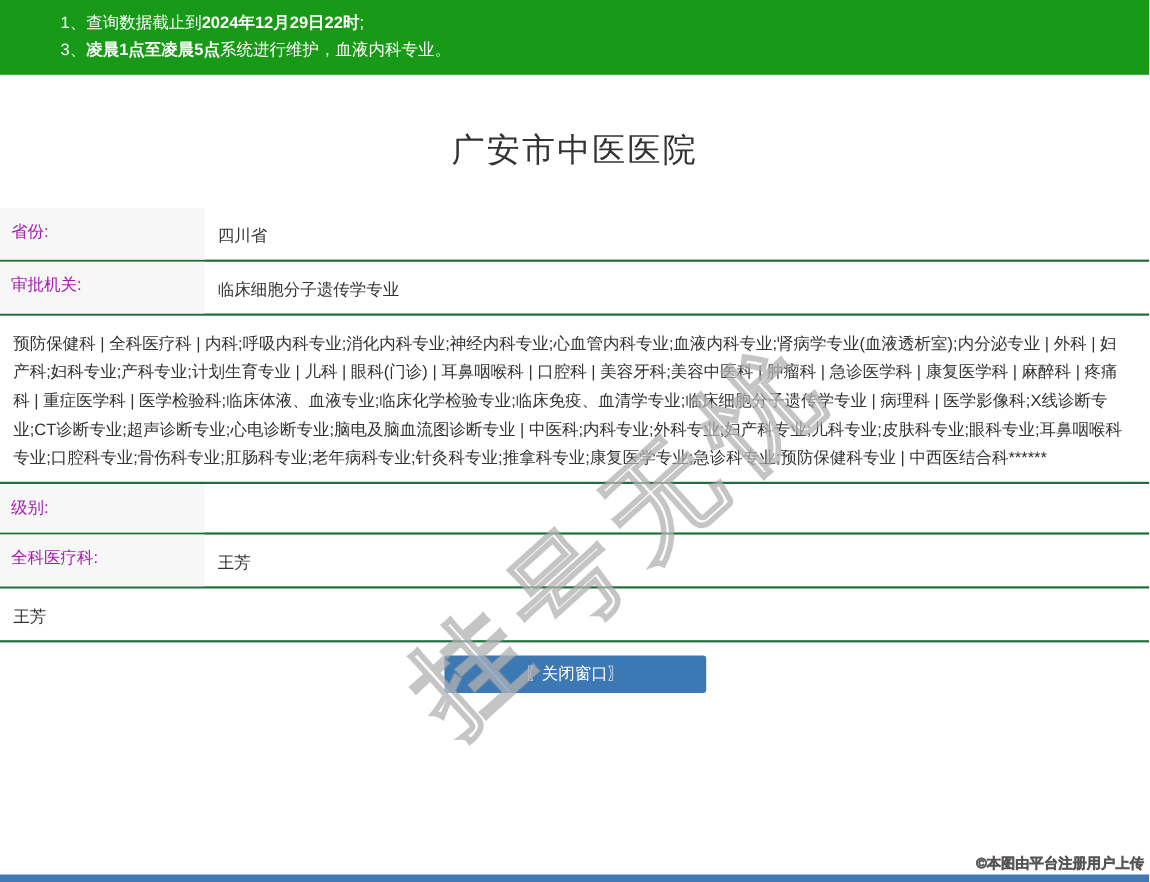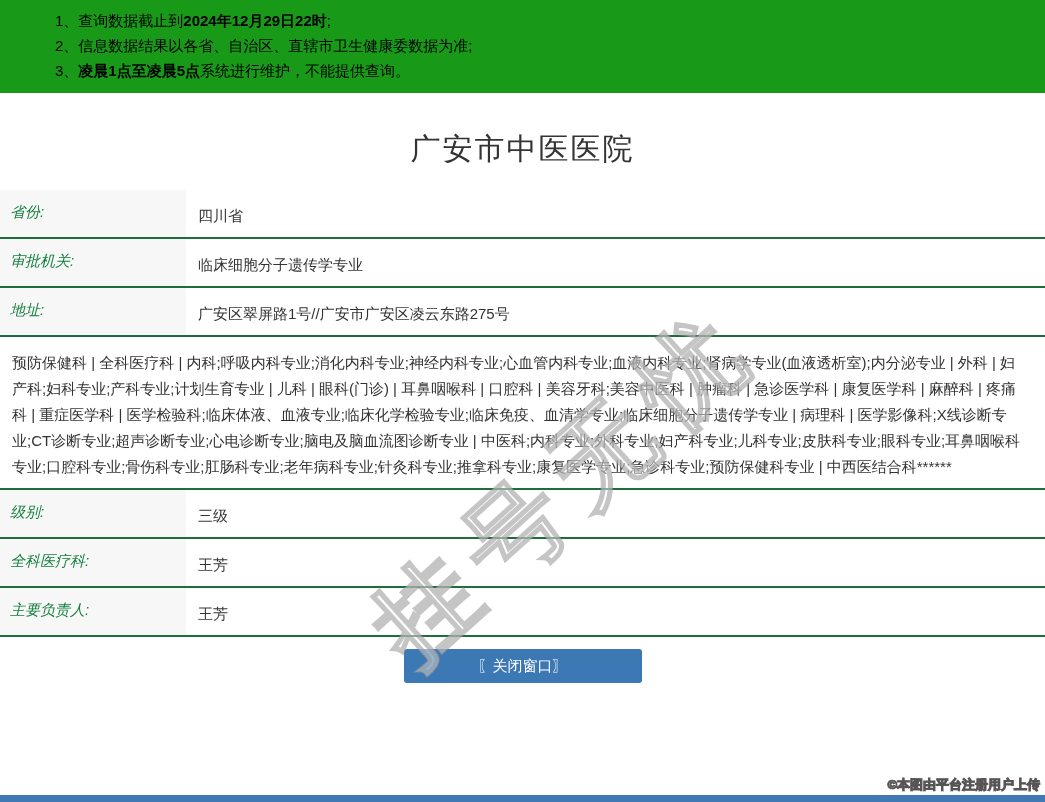--- a/index.html
+++ b/index.html
@@ -12,31 +12,31 @@
     position: relative;
     width: 1045px;
     height: 802px;
     overflow: hidden;
     background: #ffffff;
   }
 
   
   .notice-bar {
     background: #189918;
-    color: #000000;
+    color: #ffffff;
     padding: 8px 0 10px 55px;
     font-size: 15px;
     line-height: 25px;
   }
   .notice-line { white-space: nowrap; }
   .notice-line b { font-weight: 700; }
 
   
   .title {
-    margin: 0;
+    margin: 12px;
     padding: 36px 0 20px 0;
     text-align: center;
     font-size: 30px;
     font-weight: 500;
     color: #333333;
     letter-spacing: 2px;
   }
 
   
   .info-table { width: 1045px; }
@@ -44,23 +44,22 @@
     display: flex;
     align-items: stretch;
     border-bottom: 2px solid #1e6e3c;
   }
   .cell-label {
     width: 176px;
     flex: 0 0 176px;
     background: #f7f7f7;
     padding: 13px 0 13px 10px;
     font-size: 15px;
-    color: #15803d;
+    color: #a21caf;
     line-height: 18px;
-    font-style: italic;
   }
   .cell-value {
     flex: 1;
     padding: 13px 24px 8px 12px;
     font-size: 15px;
     color: #333333;
     line-height: 26px;
   }
 
   
@@ -100,21 +99,21 @@
     pointer-events: none;
     z-index: 5;
   }
 
   
   .footer-note {
     position: absolute;
     right: 5px;
     bottom: 8px;
     font-size: 13px;
-    font-weight: 700;
+    font-weight: 400;
     color: #b91c1c;
     -webkit-text-stroke: 1px #555555;
     z-index: 6;
   }
   .bottom-bar {
     position: absolute;
     left: 0;
     bottom: 0;
     width: 1045px;
     height: 7px;
@@ -125,55 +124,46 @@
 </head>
 <body>
 
 <div class="page">
 
   <div class="notice-bar">
       <div class="notice-line">
       <span>1、</span><span>查询数据截止到</span><b>2024年12月29日22时</b><span>;</span>
     </div>
       <div class="notice-line">
-      <span>2、</span><span>信息数据结果以各省、自治区、直辖市卫生健康委数据为准;</span><b></b><span></span>
-    </div>
-      <div class="notice-line">
-      <span>3、</span><span></span><b>凌晨1点至凌晨5点</b><span>系统进行维护，不能提供查询。</span>
+      <span>3、</span><span></span><b>凌晨1点至凌晨5点</b><span>系统进行维护，血液内科专业。</span>
     </div>
     </div>
 
   <h1 class="title">广安市中医医院</h1>
 
   <div class="info-table">
       <div class="row">
       <div class="cell-label">省份:</div>
       <div class="cell-value">四川省</div>
     </div>
       <div class="row">
       <div class="cell-label">审批机关:</div>
       <div class="cell-value">临床细胞分子遗传学专业</div>
     </div>
       <div class="row">
-      <div class="cell-label">地址:</div>
-      <div class="cell-value">广安区翠屏路1号//广安市广安区凌云东路275号</div>
-    </div>
-      <div class="row">
       <div class="cell-value">预防保健科 | 全科医疗科 | 内科;呼吸内科专业;消化内科专业;神经内科专业;心血管内科专业;血液内科专业;肾病学专业(血液透析室);内分泌专业 | 外科 | 妇产科;妇科专业;产科专业;计划生育专业 | 儿科 | 眼科(门诊) | 耳鼻咽喉科 | 口腔科 | 美容牙科;美容中医科 | 肿瘤科 | 急诊医学科 | 康复医学科 | 麻醉科 | 疼痛科 | 重症医学科 | 医学检验科;临床体液、血液专业;临床化学检验专业;临床免疫、血清学专业;临床细胞分子遗传学专业 | 病理科 | 医学影像科;X线诊断专业;CT诊断专业;超声诊断专业;心电诊断专业;脑电及脑血流图诊断专业 | 中医科;内科专业;外科专业;妇产科专业;儿科专业;皮肤科专业;眼科专业;耳鼻咽喉科专业;口腔科专业;骨伤科专业;肛肠科专业;老年病科专业;针灸科专业;推拿科专业;康复医学专业;急诊科专业;预防保健科专业 | 中西医结合科******</div>
     </div>
       <div class="row">
       <div class="cell-label">级别:</div>
-      <div class="cell-value">三级</div>
     </div>
       <div class="row">
       <div class="cell-label">全科医疗科:</div>
       <div class="cell-value">王芳</div>
     </div>
       <div class="row">
-      <div class="cell-label">主要负责人:</div>
       <div class="cell-value">王芳</div>
     </div>
     </div>
 
   <div class="button-area">
     <button class="close-btn">〖关闭窗口〗</button>
   </div>
 
   <div class="watermark">挂号无忧</div>
 

